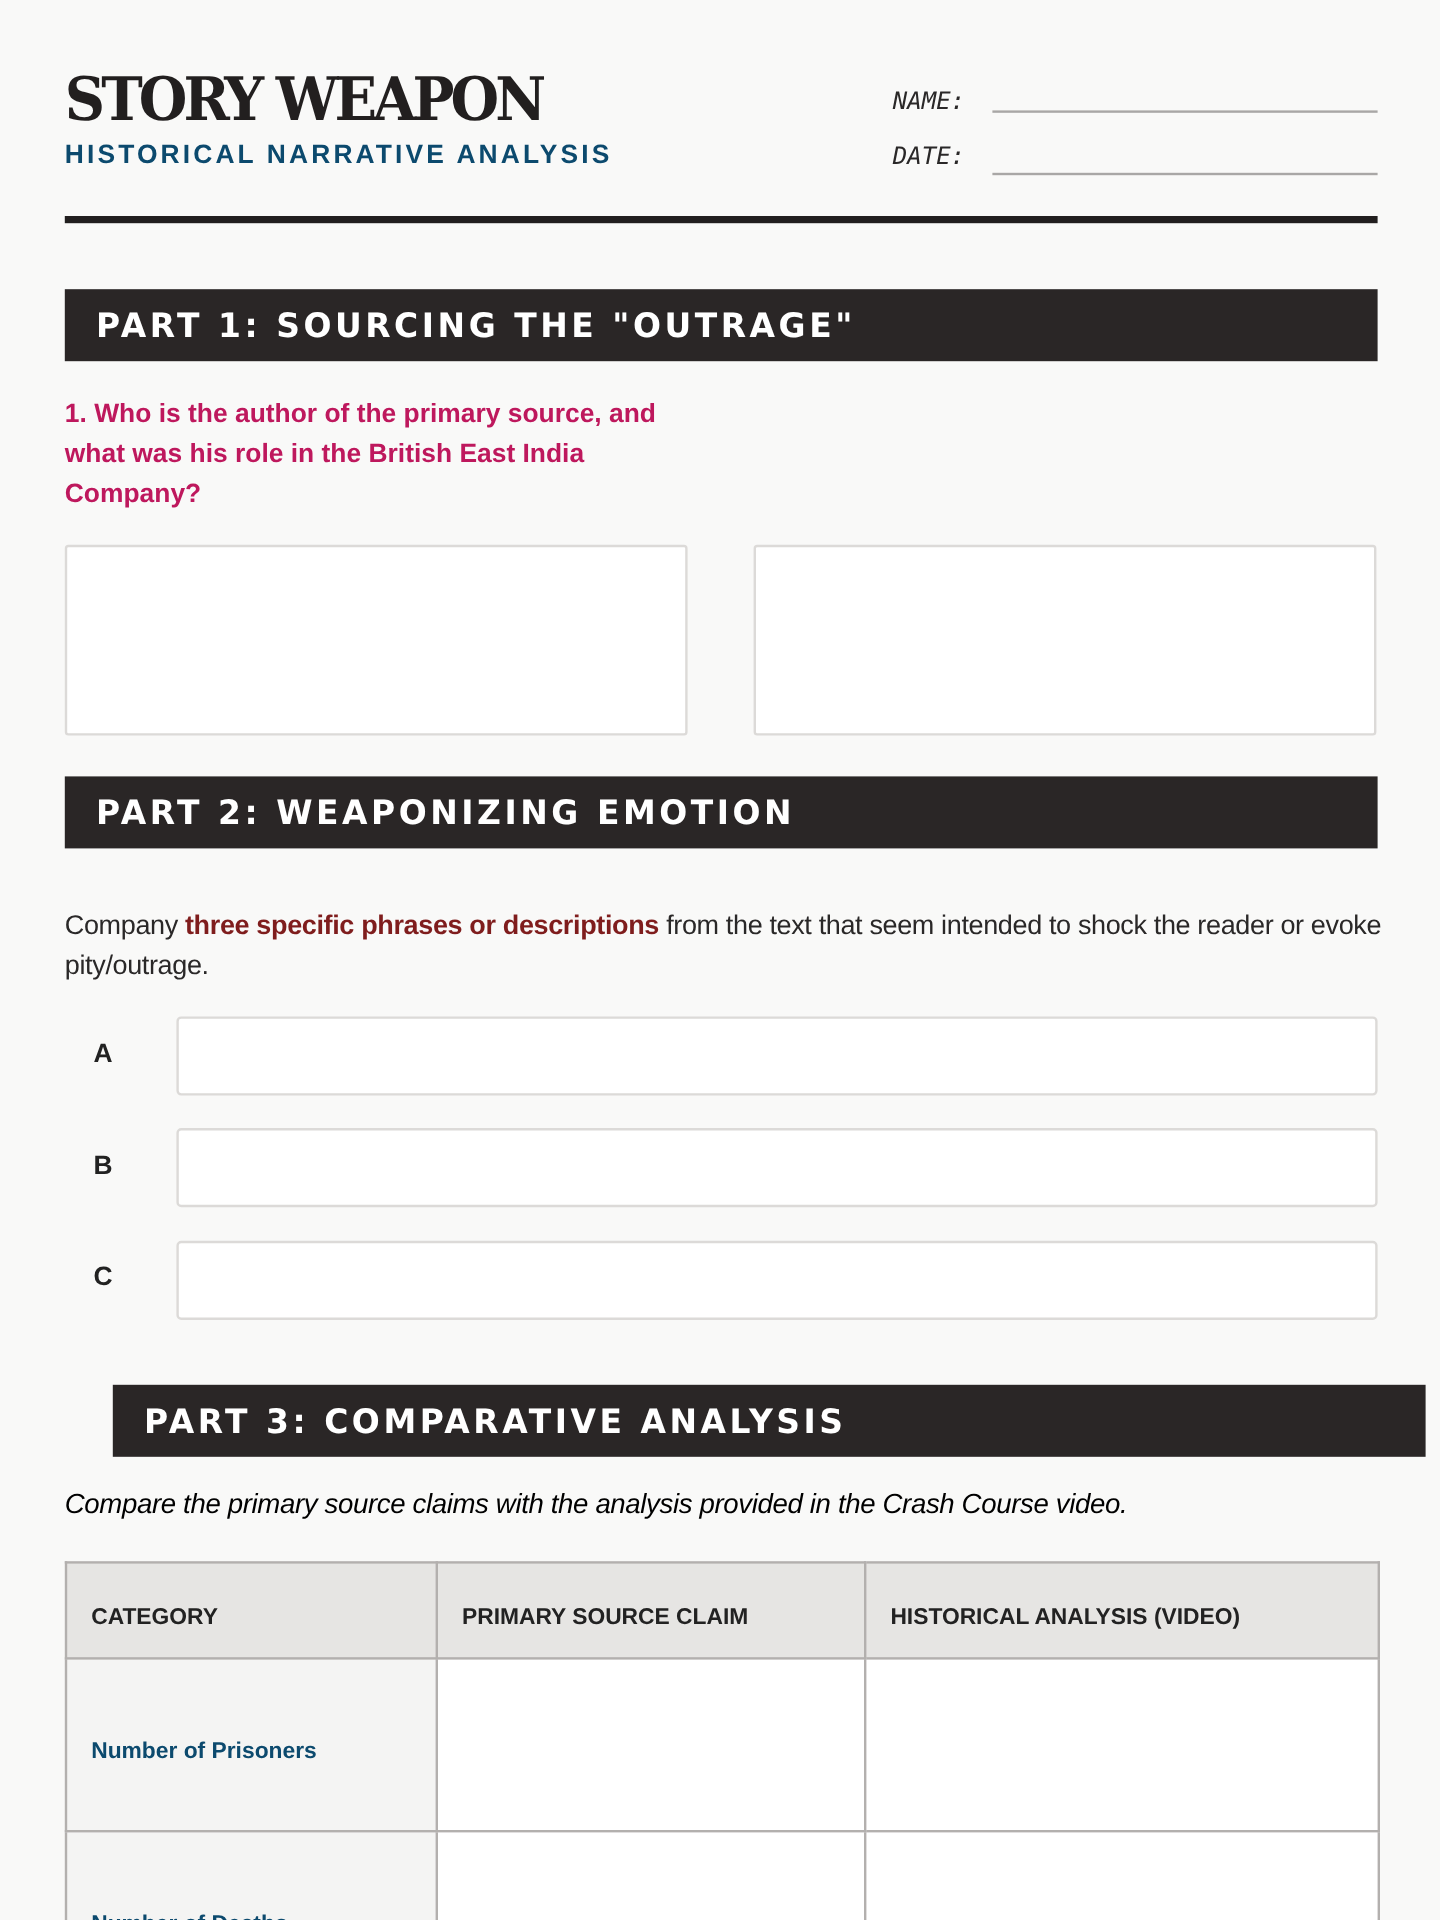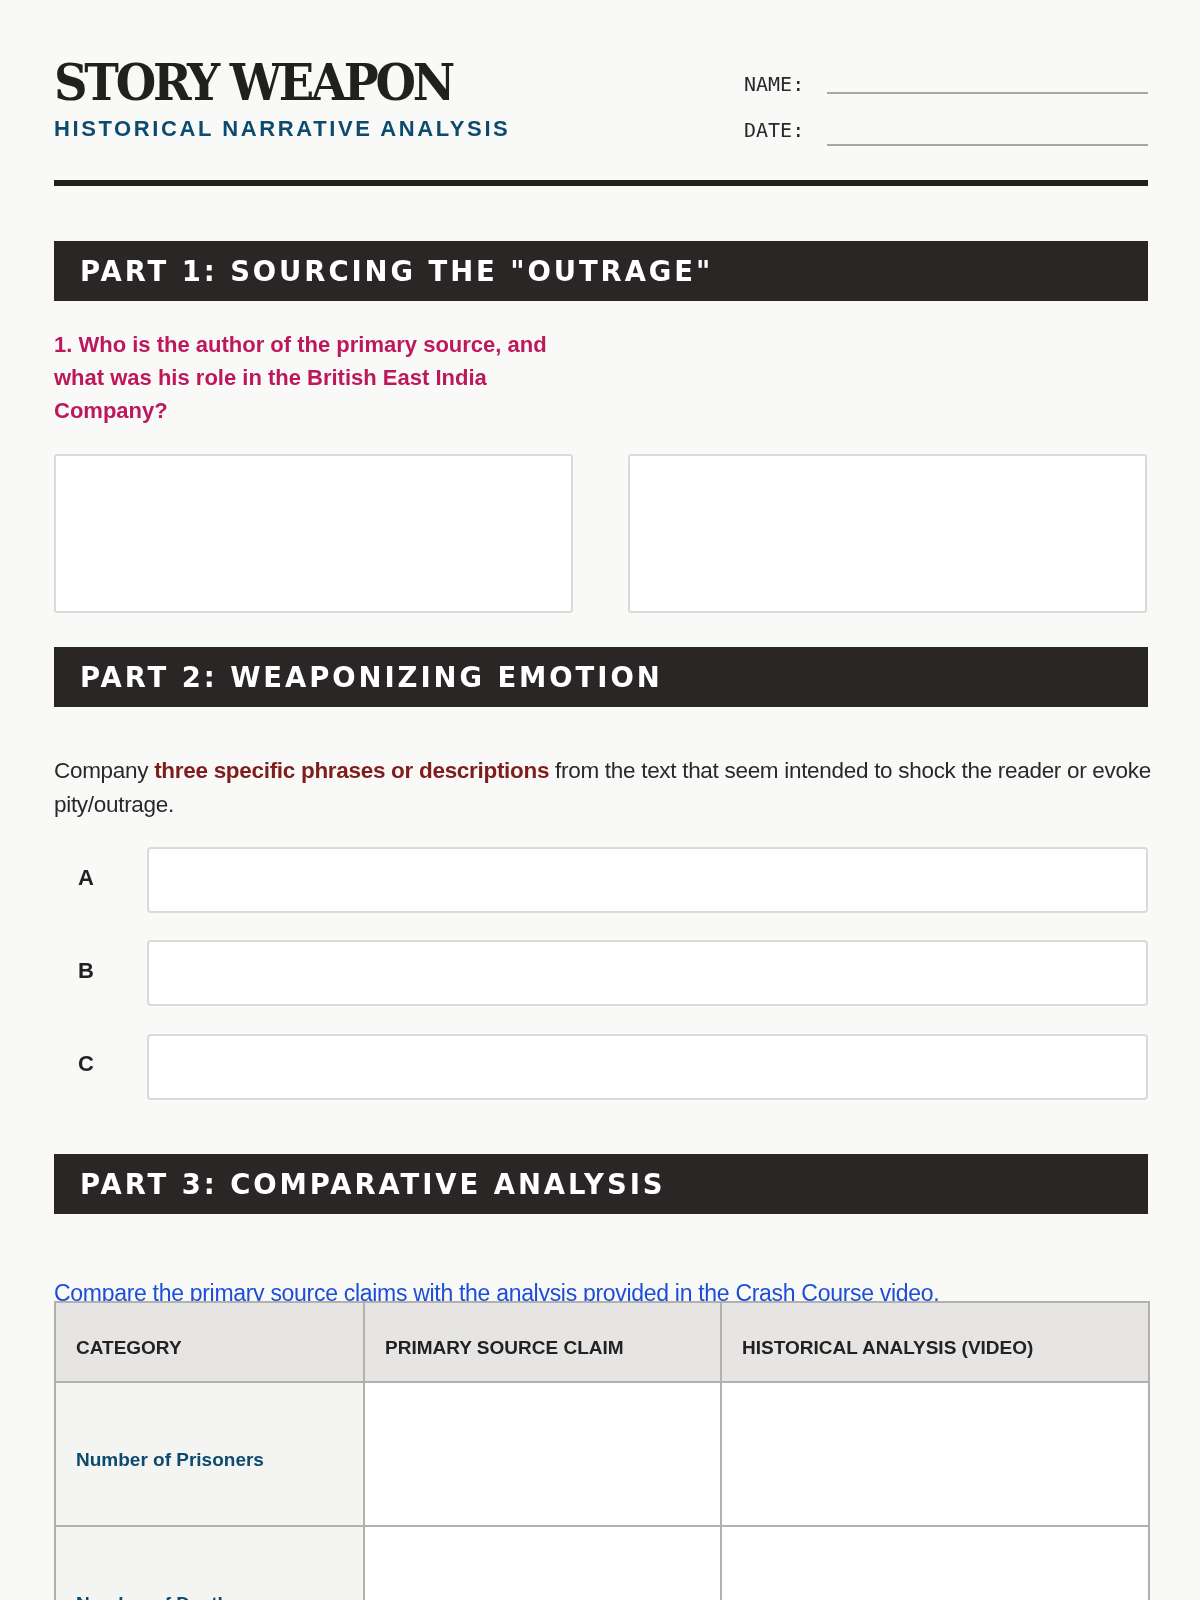--- a/index.html
+++ b/index.html
@@ -19,21 +19,21 @@
     color: #221f1f; line-height: 1;
     transform: scaleX(0.93); transform-origin: left;
     white-space: nowrap;
   }
   .brand-sub {
     margin-top: 8px;
     font-family: "Liberation Sans", sans-serif;
     font-weight: bold; font-size: 22px; letter-spacing: 2.6px;
     color: #0c4a6e; white-space: nowrap;
   }
-  .meta { position: absolute; left: 744px; top: 54px; width: 404px; }
+  .meta { position: absolute; left: 744px; top: 54px; width: 404px; font-style: italic; }
   .meta-row { display: flex; align-items: flex-end; height: 46px; }
   .meta-label {
     font-family: "DejaVu Sans Mono", monospace; font-size: 20px;
     color: #2a2828; width: 83px; padding-bottom: 4px;
   }
   .meta-line {
     flex: 1; border-bottom: 2px solid #a9a7a6; height: 30px; margin-bottom: 0;
   }
   .meta-row.first .meta-line { margin-bottom: 6px; }
   .rule { position: absolute; left: 54px; top: 180px; width: 1094px; height: 6px; background: #221f1f; }
@@ -55,21 +55,21 @@
   .q { position: absolute; top: 328px; width: 520px; font-weight: bold; font-size: 22px; line-height: 33px; color: #be185d; }
   .answer-box { position: absolute; top: 454px; width: 519px; height: 159px; background: #fff; border: 2px solid #dcdad8; border-radius: 3px; box-sizing: border-box; }
 
   
   .instr { position: absolute; left: 54px; top: 754px; width: 1100px; font-size: 22.5px; line-height: 34px; color: #2a2828; letter-spacing: -0.3px; }
   .instr b { color: #7f1d1d; }
   .phrase-label { position: absolute; left: 78px; font-weight: bold; font-size: 22px; color: #222; }
   .phrase-box { position: absolute; left: 147px; width: 1001px; height: 66px; background: #fff; border: 2px solid #dcdad8; border-radius: 4px; box-sizing: border-box; }
 
   
-  .italic-note { position: absolute; left: 54px; top: 1280px; font-size: 23px; color: #1d4ed8; letter-spacing: -0.3px; }
+  .italic-note { position: absolute; left: 54px; top: 1240px; font-style: italic; font-size: 23px; color: #000000; letter-spacing: -0.3px; }
   table.cmp {
     position: absolute; left: 54px; top: 1301px; width: 1094px;
     border-collapse: collapse; table-layout: fixed;
   }
   table.cmp th, table.cmp td { border: 2px solid #b3b0ae; padding: 12px 0 0 20px; text-align: left; }
   table.cmp th { background: #e6e5e3; height: 66px; font-weight: bold; font-size: 19px; color: #222; }
   table.cmp td { height: 130px; background: #fff; }
   table.cmp td.cat { background: #f4f4f3; font-weight: bold; font-size: 19px; color: #0c4a6e; }
 </style>
 </head>
@@ -112,21 +112,21 @@
 
   <div class="phrase-label" style="top:865px;">A</div>
   <div class="phrase-box" style="top:847px;"></div>
 
   <div class="phrase-label" style="top:958px;">B</div>
   <div class="phrase-box" style="top:940px;"></div>
 
   <div class="phrase-label" style="top:1051px;">C</div>
   <div class="phrase-box" style="top:1034px;"></div>
 
-  <div class="section-head" style="top:1154px;">
+  <div class="section-head" style="top:1154px;margin-left:40px;">
     <span>PART 3: COMPARATIVE ANALYSIS</span>
   </div>
 
   <div class="italic-note">Compare the primary source claims with the analysis provided in the Crash Course video.</div>
 
   <table class="cmp">
     <colgroup>
       <col style="width:309px">
         <col style="width:357px">
         <col style="width:428px">

